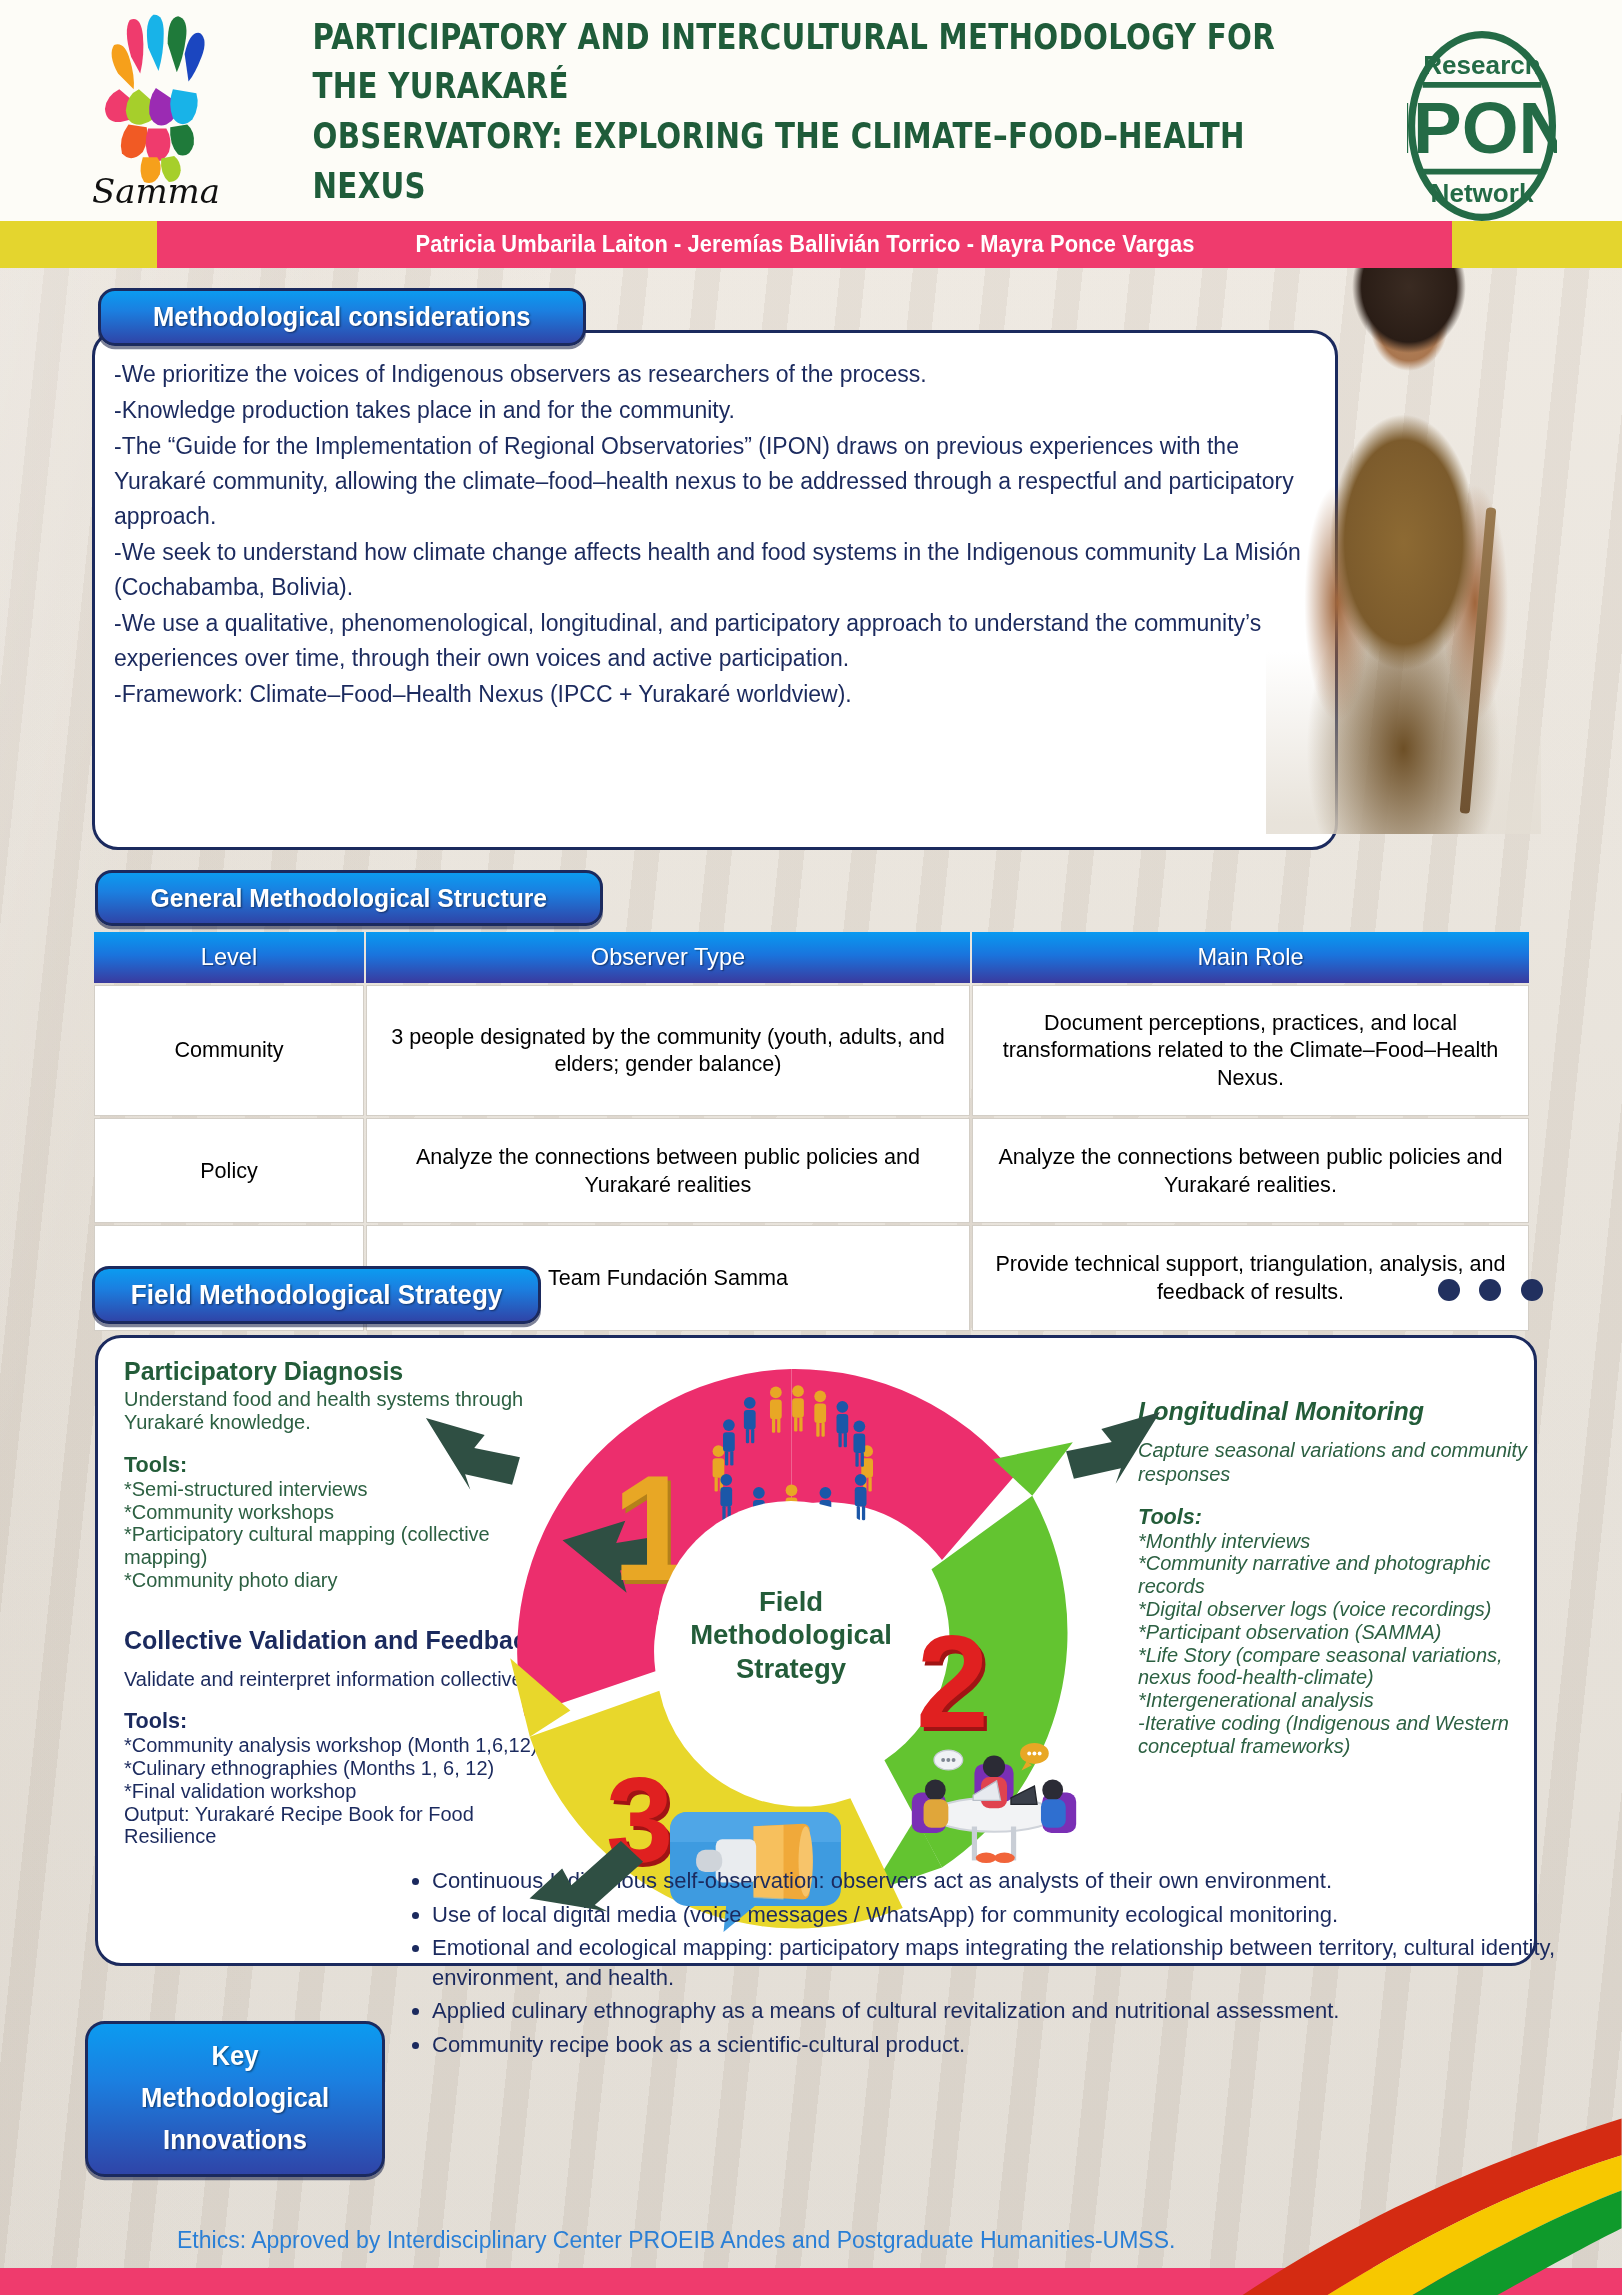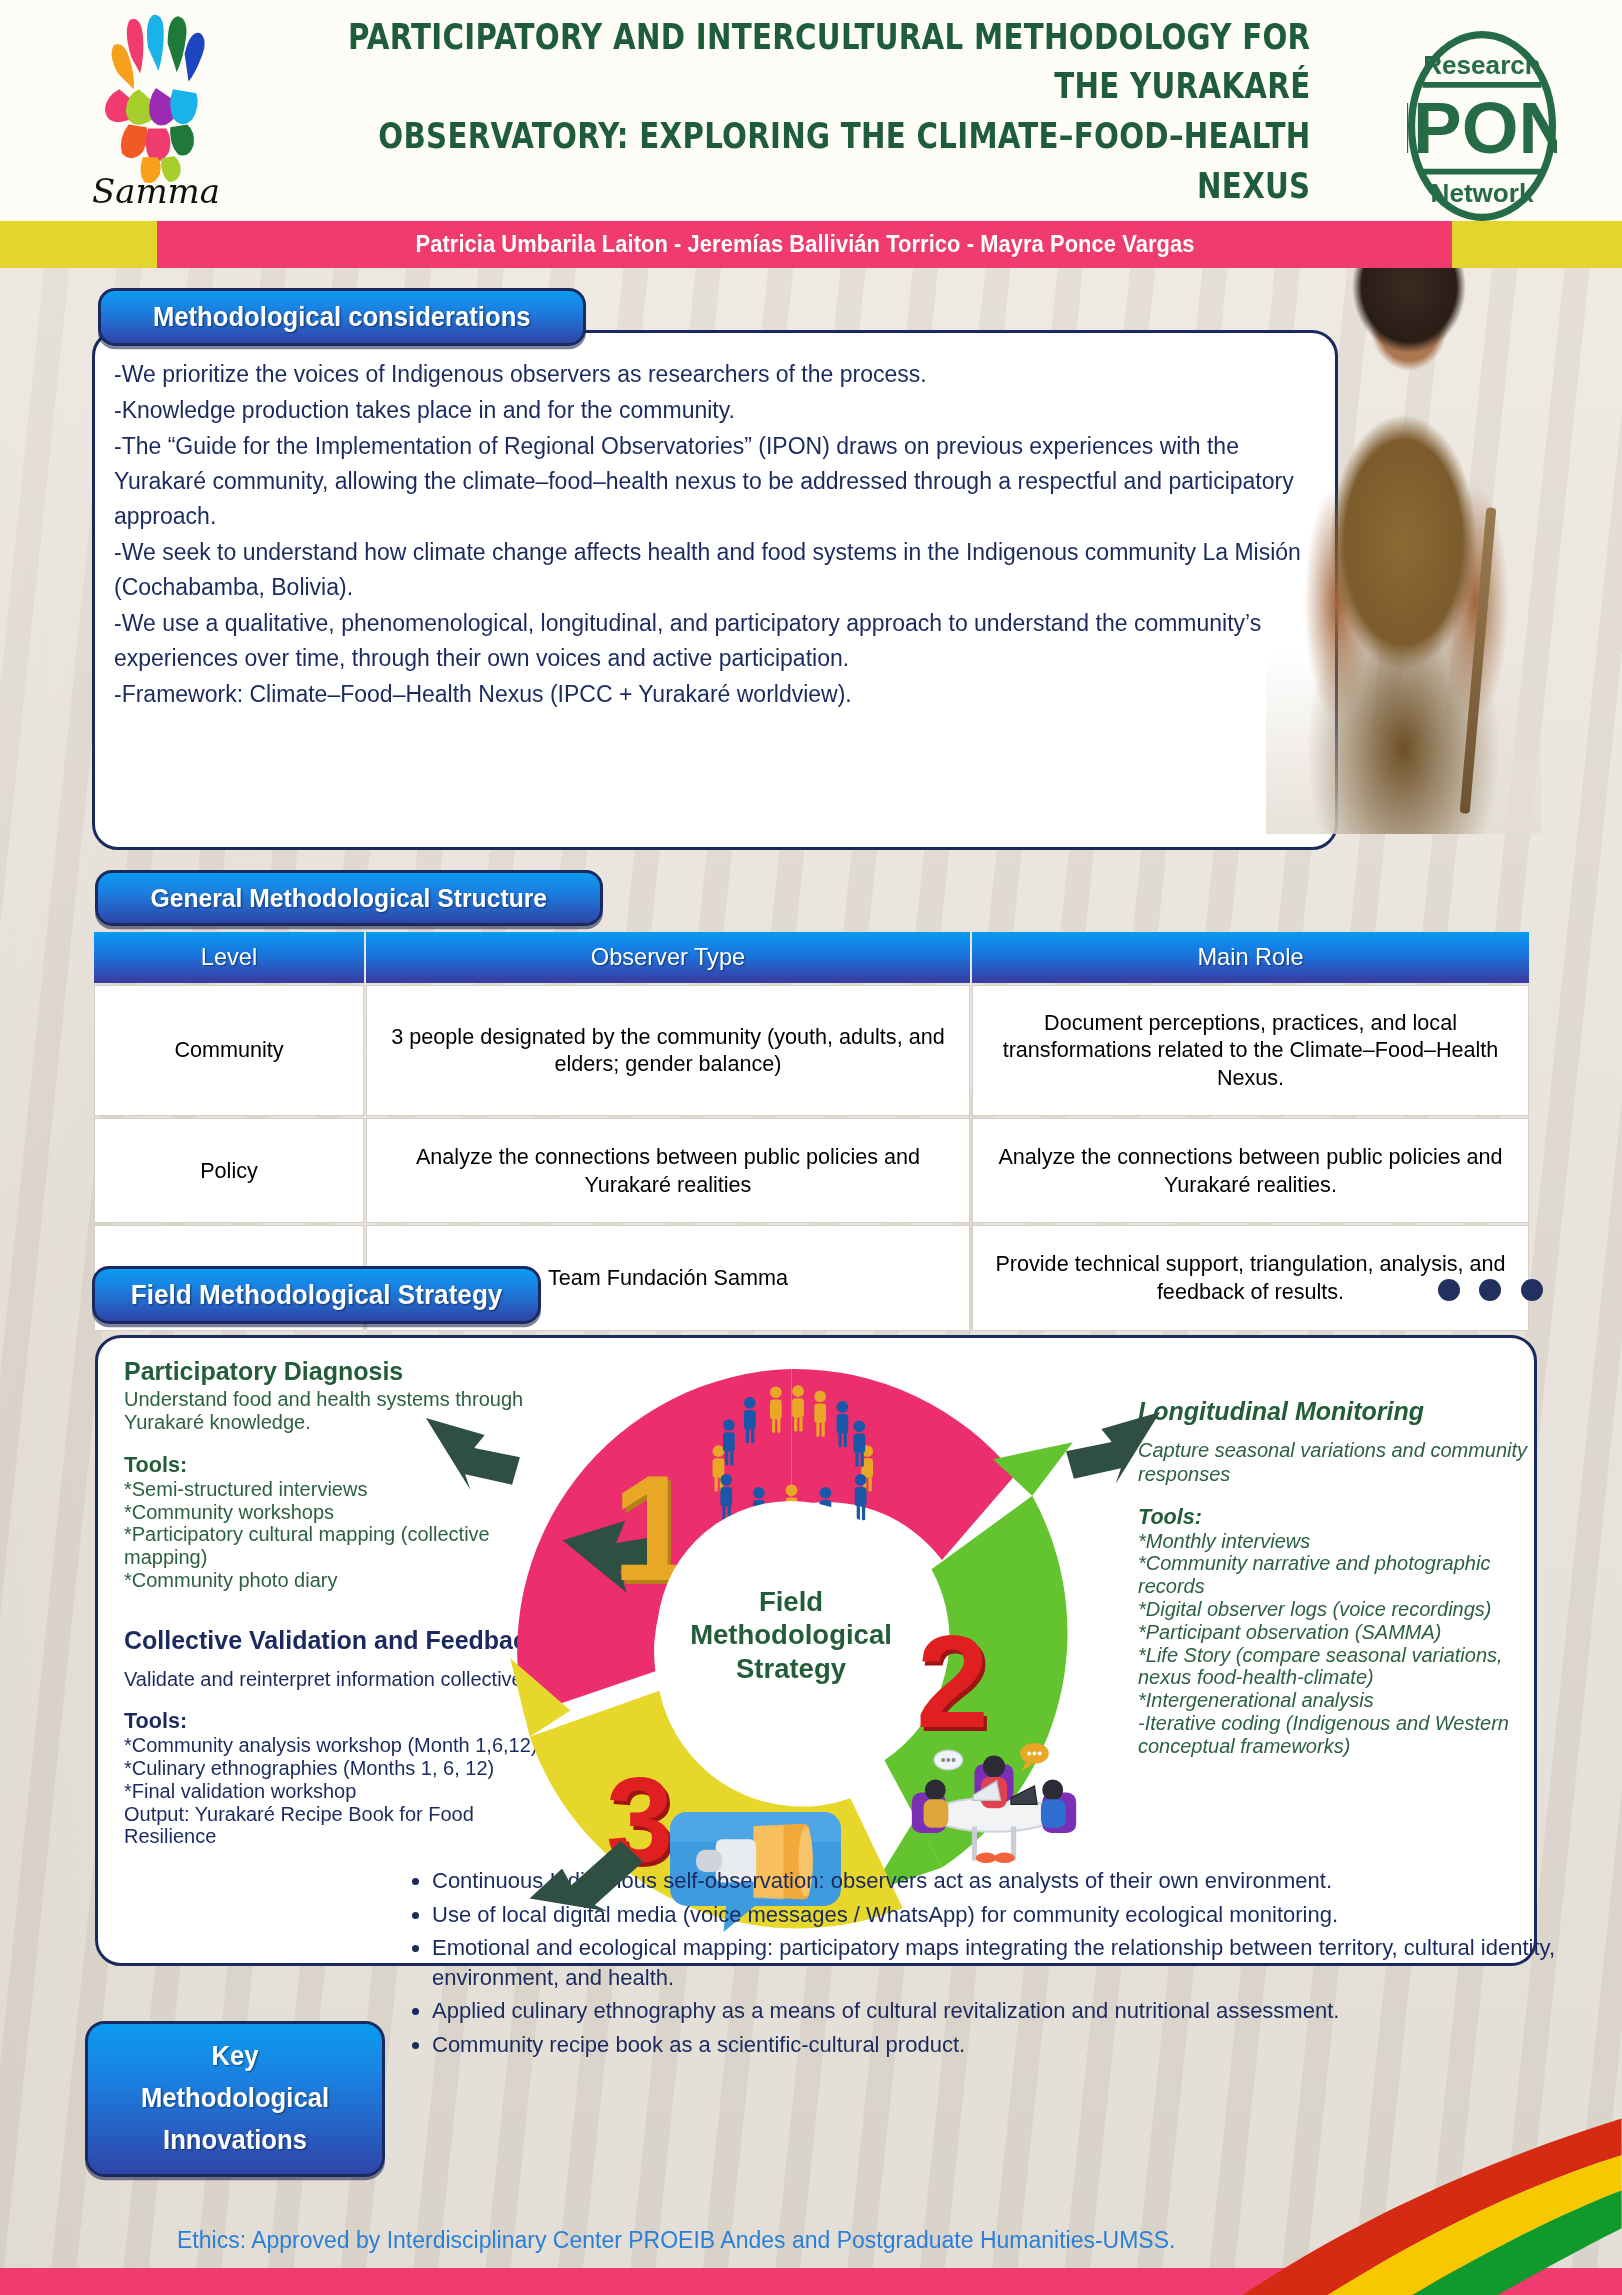--- a/index.html
+++ b/index.html
@@ -26,21 +26,21 @@
     background:#fdfcf7;
     display:flex;align-items:center;justify-content:center;
     z-index:5;
   }
   .samma-logo{
     position:absolute;left:72px;top:6.5px;width:190px;height:209px;
   }
   .title-wrap{
     position:absolute;left:275px;top:17px;width:1073px;height:190px;
     display:flex;flex-direction:column;align-items:center;justify-content:center;
-    text-align:right;
+    text-align:left;
   }
   .poster-title{
     color:#1f5c3a;
     font-family:"DejaVu Sans Condensed","Liberation Sans Narrow","Liberation Sans",sans-serif;
     font-weight:bold;
     font-size:35px;
     letter-spacing:0.3px;
     line-height:1.42;
     transform:scaleX(.93);
     text-transform:uppercase;

